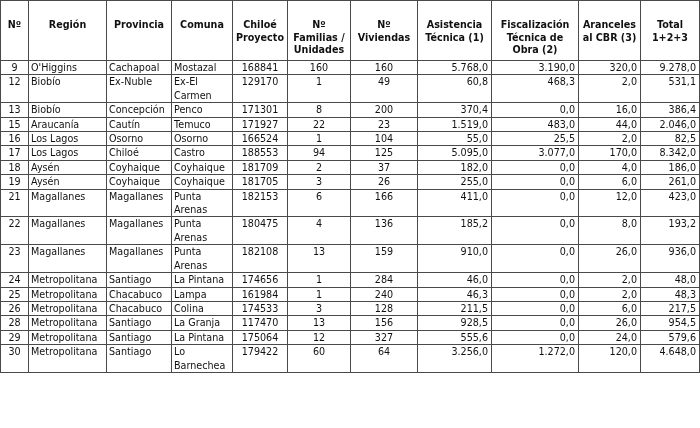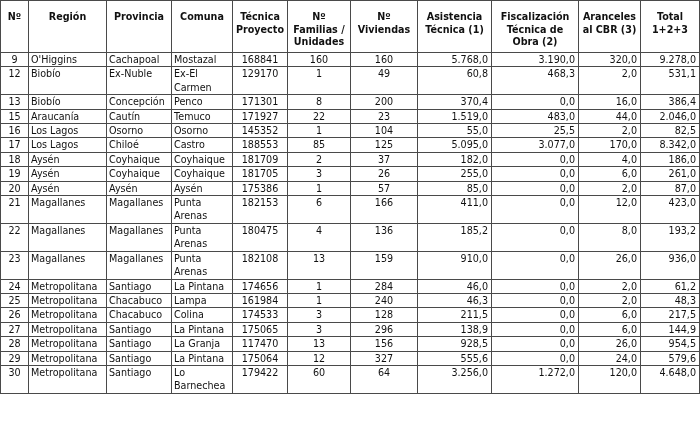--- a/index.html
+++ b/index.html
@@ -17,21 +17,21 @@
     border: 1px solid #4a4a4a;
     padding: 0 2px;
     vertical-align: top;
     overflow: hidden;
     white-space: normal;
   }
   th {
     font-weight: bold;
     text-align: center;
     height: 41px;
-    padding-top: 10px;
+    padding-top: 18px;
     line-height: 12.5px;
   }
   td.c { text-align: center; }
   td.r { text-align: right; padding-right: 3px; }
   td.l { text-align: left; }
 </style>
 </head>
 <body>
 
 <table>
@@ -47,21 +47,21 @@
     <col style="width:87px">
     <col style="width:62px">
     <col style="width:59px">
   </colgroup>
   <thead>
     <tr>
       <th>Nº</th>
       <th>Región</th>
       <th>Provincia</th>
       <th>Comuna</th>
-      <th>Técnica Proyecto</th>
+      <th>Chiloé Proyecto</th>
       <th>Nº Familias / Unidades</th>
       <th>Nº Viviendas</th>
       <th>Asistencia Técnica (1)</th>
       <th>Fiscalización Técnica de Obra (2)</th>
       <th>Aranceles al CBR (3)</th>
       <th>Total 1+2+3</th>
     </tr>
   </thead>
   <tbody id="tbody">
 
@@ -115,35 +115,35 @@
       <td class="r">1.519,0</td>
       <td class="r">483,0</td>
       <td class="r">44,0</td>
       <td class="r">2.046,0</td>
     </tr>
       <tr class="" style="">
       <td class="c">16</td>
       <td class="l">Los Lagos</td>
       <td class="l">Osorno</td>
       <td class="l">Osorno</td>
-      <td class="c">145352</td>
+      <td class="c">166524</td>
       <td class="c">1</td>
       <td class="c">104</td>
       <td class="r">55,0</td>
       <td class="r">25,5</td>
       <td class="r">2,0</td>
       <td class="r">82,5</td>
     </tr>
       <tr class="" style="">
       <td class="c">17</td>
       <td class="l">Los Lagos</td>
       <td class="l">Chiloé</td>
       <td class="l">Castro</td>
       <td class="c">188553</td>
-      <td class="c">85</td>
+      <td class="c">94</td>
       <td class="c">125</td>
       <td class="r">5.095,0</td>
       <td class="r">3.077,0</td>
       <td class="r">170,0</td>
       <td class="r">8.342,0</td>
     </tr>
       <tr class="" style="">
       <td class="c">18</td>
       <td class="l">Aysén</td>
       <td class="l">Coyhaique</td>
@@ -163,33 +163,20 @@
       <td class="l">Coyhaique</td>
       <td class="c">181705</td>
       <td class="c">3</td>
       <td class="c">26</td>
       <td class="r">255,0</td>
       <td class="r">0,0</td>
       <td class="r">6,0</td>
       <td class="r">261,0</td>
     </tr>
       <tr class="" style="">
-      <td class="c">20</td>
-      <td class="l">Aysén</td>
-      <td class="l">Aysén</td>
-      <td class="l">Aysén</td>
-      <td class="c">175386</td>
-      <td class="c">1</td>
-      <td class="c">57</td>
-      <td class="r">85,0</td>
-      <td class="r">0,0</td>
-      <td class="r">2,0</td>
-      <td class="r">87,0</td>
-    </tr>
-      <tr class="" style="">
       <td class="c">21</td>
       <td class="l">Magallanes</td>
       <td class="l">Magallanes</td>
       <td class="l">Punta Arenas</td>
       <td class="c">182153</td>
       <td class="c">6</td>
       <td class="c">166</td>
       <td class="r">411,0</td>
       <td class="r">0,0</td>
       <td class="r">12,0</td>
@@ -225,21 +212,21 @@
       <td class="c">24</td>
       <td class="l">Metropolitana</td>
       <td class="l">Santiago</td>
       <td class="l">La Pintana</td>
       <td class="c">174656</td>
       <td class="c">1</td>
       <td class="c">284</td>
       <td class="r">46,0</td>
       <td class="r">0,0</td>
       <td class="r">2,0</td>
-      <td class="r">61,2</td>
+      <td class="r">48,0</td>
     </tr>
       <tr class="" style="">
       <td class="c">25</td>
       <td class="l">Metropolitana</td>
       <td class="l">Chacabuco</td>
       <td class="l">Lampa</td>
       <td class="c">161984</td>
       <td class="c">1</td>
       <td class="c">240</td>
       <td class="r">46,3</td>
@@ -252,33 +239,20 @@
       <td class="l">Metropolitana</td>
       <td class="l">Chacabuco</td>
       <td class="l">Colina</td>
       <td class="c">174533</td>
       <td class="c">3</td>
       <td class="c">128</td>
       <td class="r">211,5</td>
       <td class="r">0,0</td>
       <td class="r">6,0</td>
       <td class="r">217,5</td>
-    </tr>
-      <tr class="" style="">
-      <td class="c">27</td>
-      <td class="l">Metropolitana</td>
-      <td class="l">Santiago</td>
-      <td class="l">La Pintana</td>
-      <td class="c">175065</td>
-      <td class="c">3</td>
-      <td class="c">296</td>
-      <td class="r">138,9</td>
-      <td class="r">0,0</td>
-      <td class="r">6,0</td>
-      <td class="r">144,9</td>
     </tr>
       <tr class="" style="">
       <td class="c">28</td>
       <td class="l">Metropolitana</td>
       <td class="l">Santiago</td>
       <td class="l">La Granja</td>
       <td class="c">117470</td>
       <td class="c">13</td>
       <td class="c">156</td>
       <td class="r">928,5</td>

